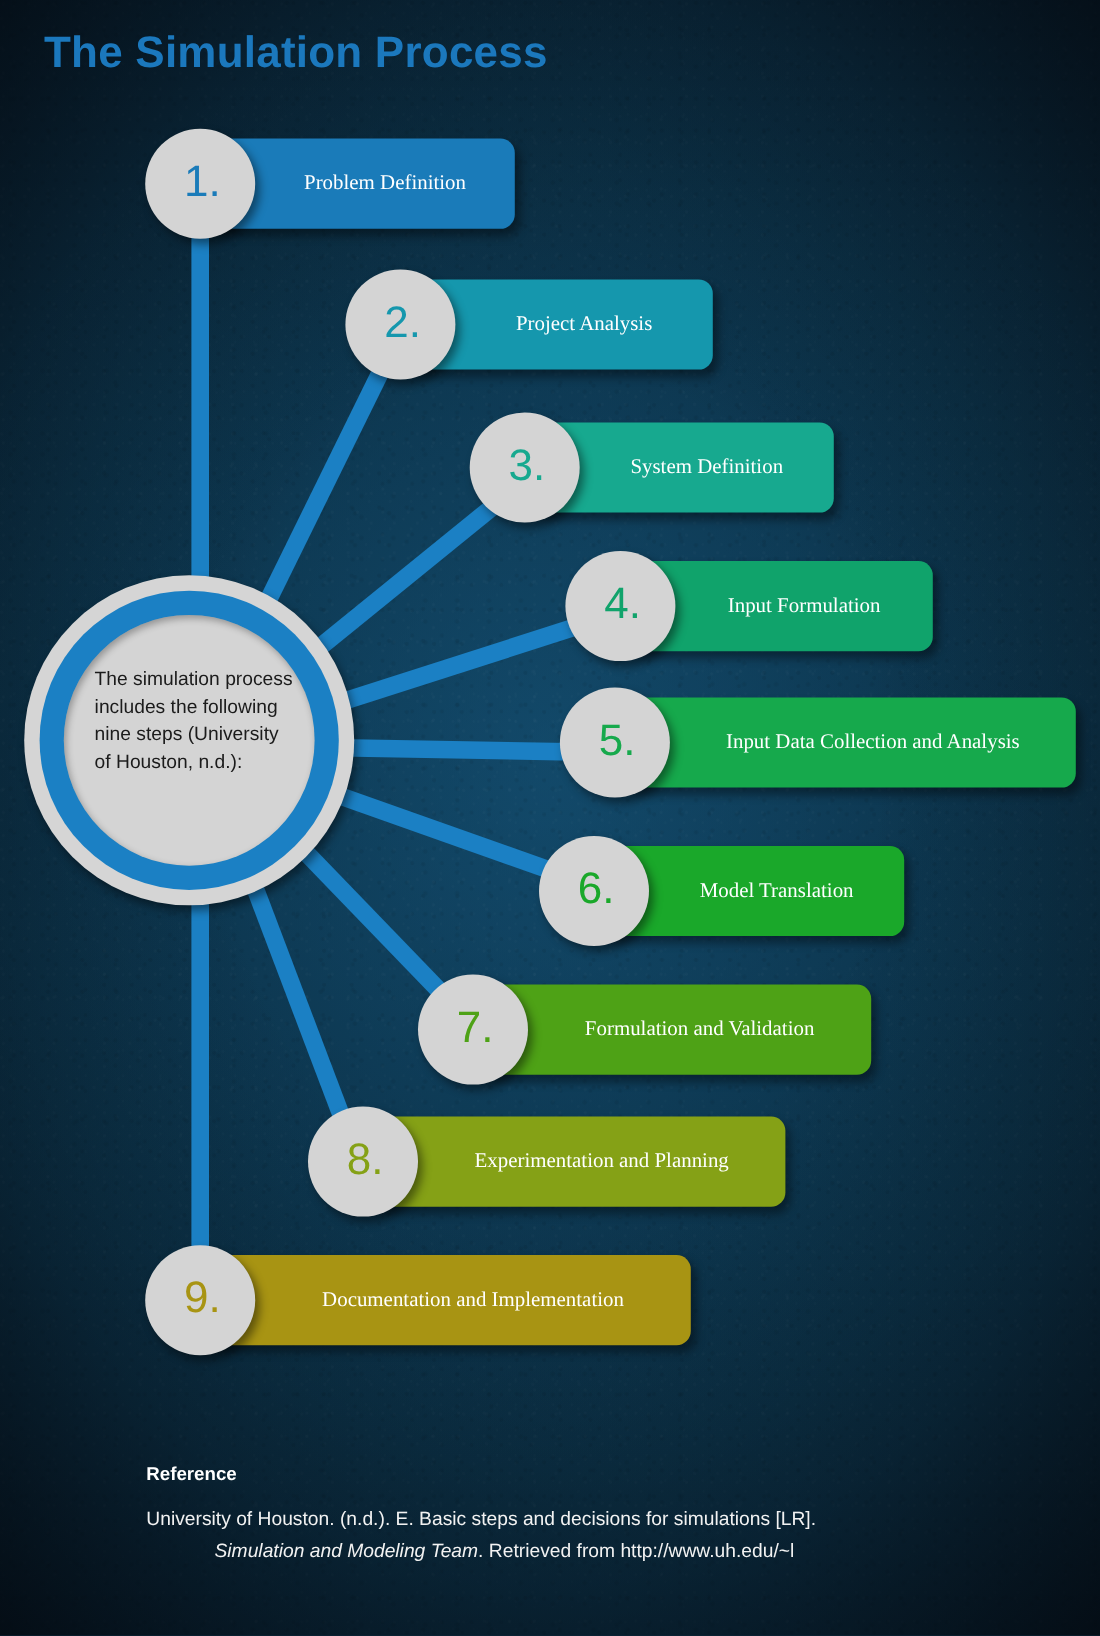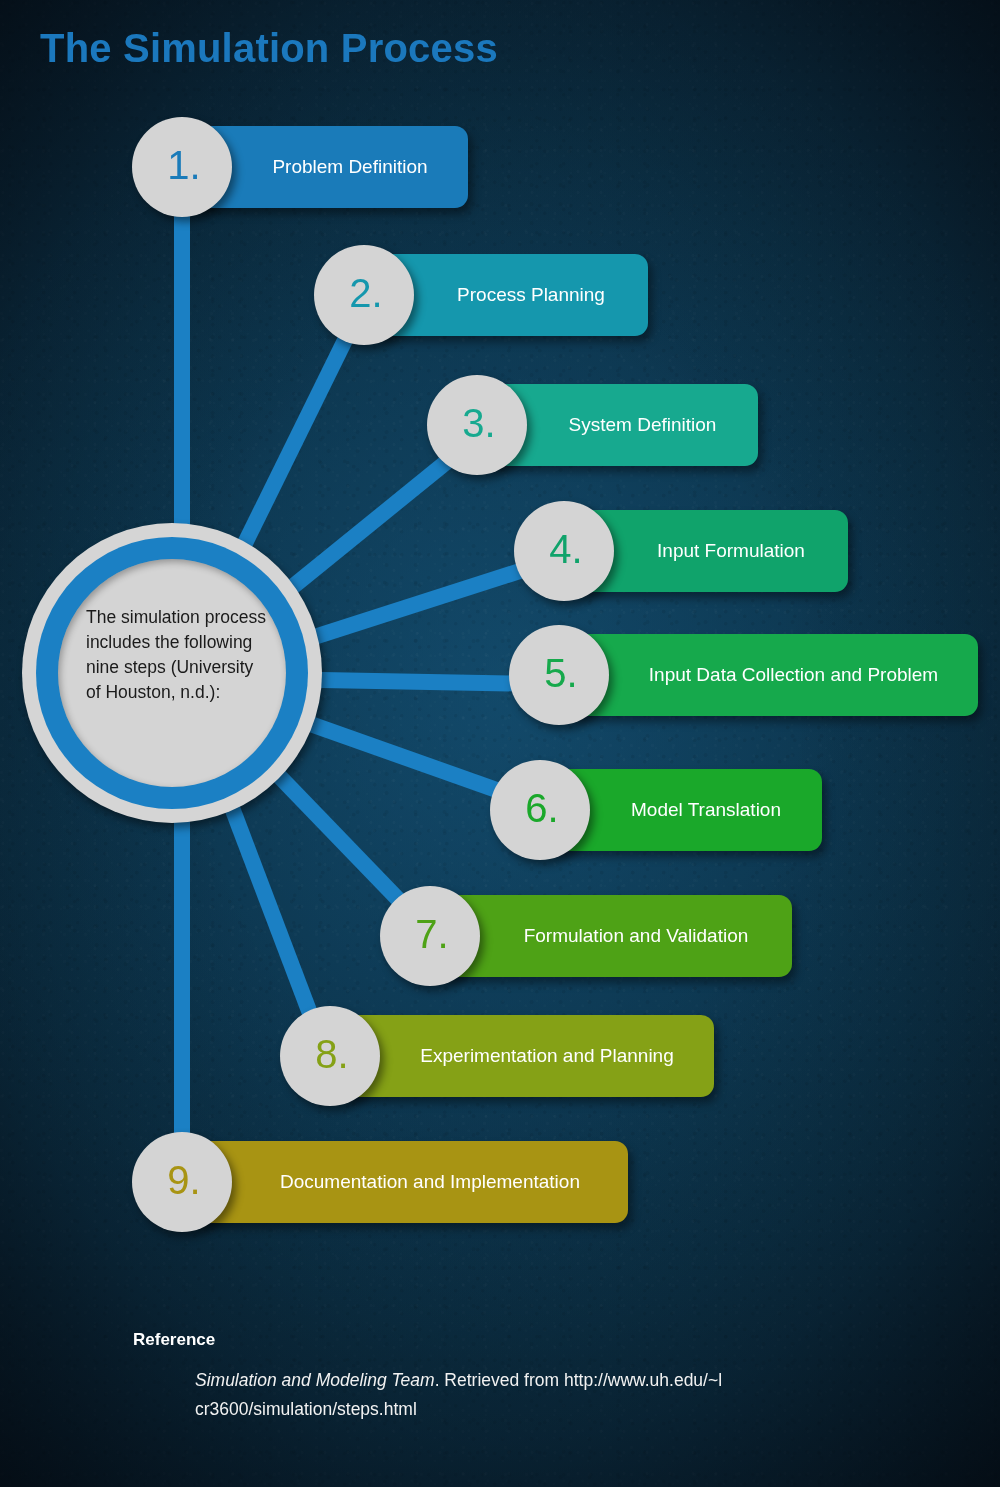--- a/index.html
+++ b/index.html
@@ -79,20 +79,21 @@
   .bar {
     position:absolute;
     height:82px;
     border-radius:13px;
     box-shadow: 4px 6px 9px rgba(0,0,0,.40);
     display:flex; align-items:center;
   }
   .bar-label {
     color:#ffffff; font-size:19px;
     white-space:nowrap;
+    font-family:Liberation Serif, serif;
   }
   .badge {
     position:absolute;
     width:100px; height:100px;
     border-radius:50%;
     background:#d4d4d4;
     box-shadow: 4px 5px 9px rgba(0,0,0,.45);
     display:flex; align-items:center; justify-content:center;
     z-index:6;
   }
@@ -156,21 +157,21 @@
       <div class="step">
         <div class="bar" style="left: 190px; top: 126px; width: 278px; background: rgb(26, 123, 185);">
           <span class="bar-label" style="position: absolute; left: 160px; transform: translateX(-50%);">Problem Definition</span>
         </div>
         <div class="badge" style="left: 132px; top: 117px;">
           <span class="badge-num" style="color: rgb(26, 123, 185);">1.</span>
         </div>
       </div>
       <div class="step">
         <div class="bar" style="left: 372px; top: 254px; width: 276px; background: rgb(21, 151, 173);">
-          <span class="bar-label" style="position: absolute; left: 159px; transform: translateX(-50%);">Process Planning</span>
+          <span class="bar-label" style="position: absolute; left: 159px; transform: translateX(-50%);">Project Analysis</span>
         </div>
         <div class="badge" style="left: 314px; top: 245px;">
           <span class="badge-num" style="color: rgb(21, 151, 173);">2.</span>
         </div>
       </div>
       <div class="step">
         <div class="bar" style="left: 485px; top: 384px; width: 273px; background: rgb(23, 169, 143);">
           <span class="bar-label" style="position: absolute; left: 157.5px; transform: translateX(-50%);">System Definition</span>
         </div>
         <div class="badge" style="left: 427px; top: 375px;">
@@ -180,21 +181,21 @@
       <div class="step">
         <div class="bar" style="left: 572px; top: 510px; width: 276px; background: rgb(16, 163, 107);">
           <span class="bar-label" style="position: absolute; left: 159px; transform: translateX(-50%);">Input Formulation</span>
         </div>
         <div class="badge" style="left: 514px; top: 501px;">
           <span class="badge-num" style="color: rgb(16, 163, 107);">4.</span>
         </div>
       </div>
       <div class="step">
         <div class="bar" style="left: 567px; top: 634px; width: 411px; background: rgb(22, 169, 76);">
-          <span class="bar-label" style="position: absolute; left: 226.5px; transform: translateX(-50%);">Input Data Collection and Problem</span>
+          <span class="bar-label" style="position: absolute; left: 226.5px; transform: translateX(-50%);">Input Data Collection and Analysis</span>
         </div>
         <div class="badge" style="left: 509px; top: 625px;">
           <span class="badge-num" style="color: rgb(22, 169, 76);">5.</span>
         </div>
       </div>
       <div class="step">
         <div class="bar" style="left: 548px; top: 769px; width: 274px; background: rgb(26, 168, 42);">
           <span class="bar-label" style="position: absolute; left: 158px; transform: translateX(-50%);">Model Translation</span>
         </div>
         <div class="badge" style="left: 490px; top: 760px;">
@@ -224,18 +225,18 @@
         <div class="badge" style="left: 132px; top: 1132px;">
           <span class="badge-num" style="color: rgb(168, 148, 19);">9.</span>
         </div>
       </div>
     </div>
 
   <div id="title">The Simulation Process</div>
 
   <div id="ref-heading">Reference</div>
   <div id="ref-body">
+    <span>University of Houston. (n.d.). E. Basic steps and decisions for simulations [LR].</span>
     <span class="ind"><i>Simulation and Modeling Team</i><span>. Retrieved from http://www.uh.edu/~l</span></span>
-    <span class="ind">cr3600/simulation/steps.html</span>
   </div>
 
   <div id="vignette"></div>
 </div>
 
 </body></html>

